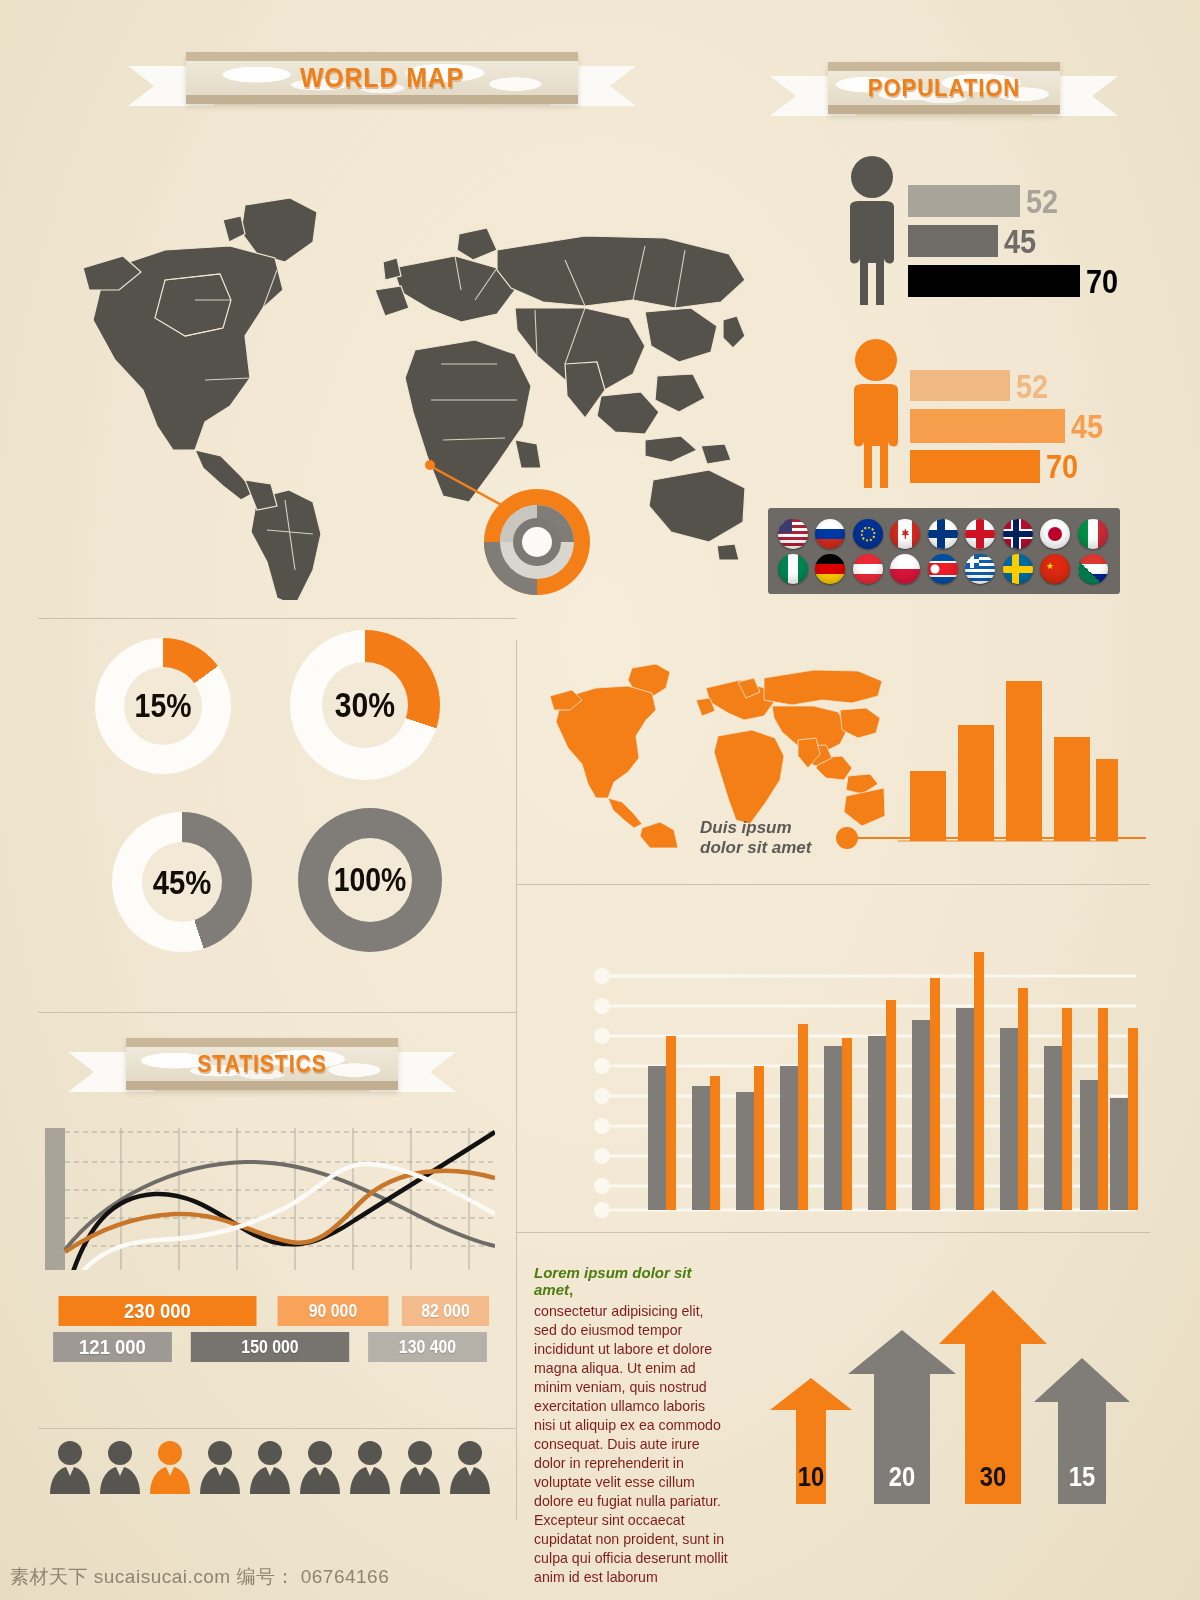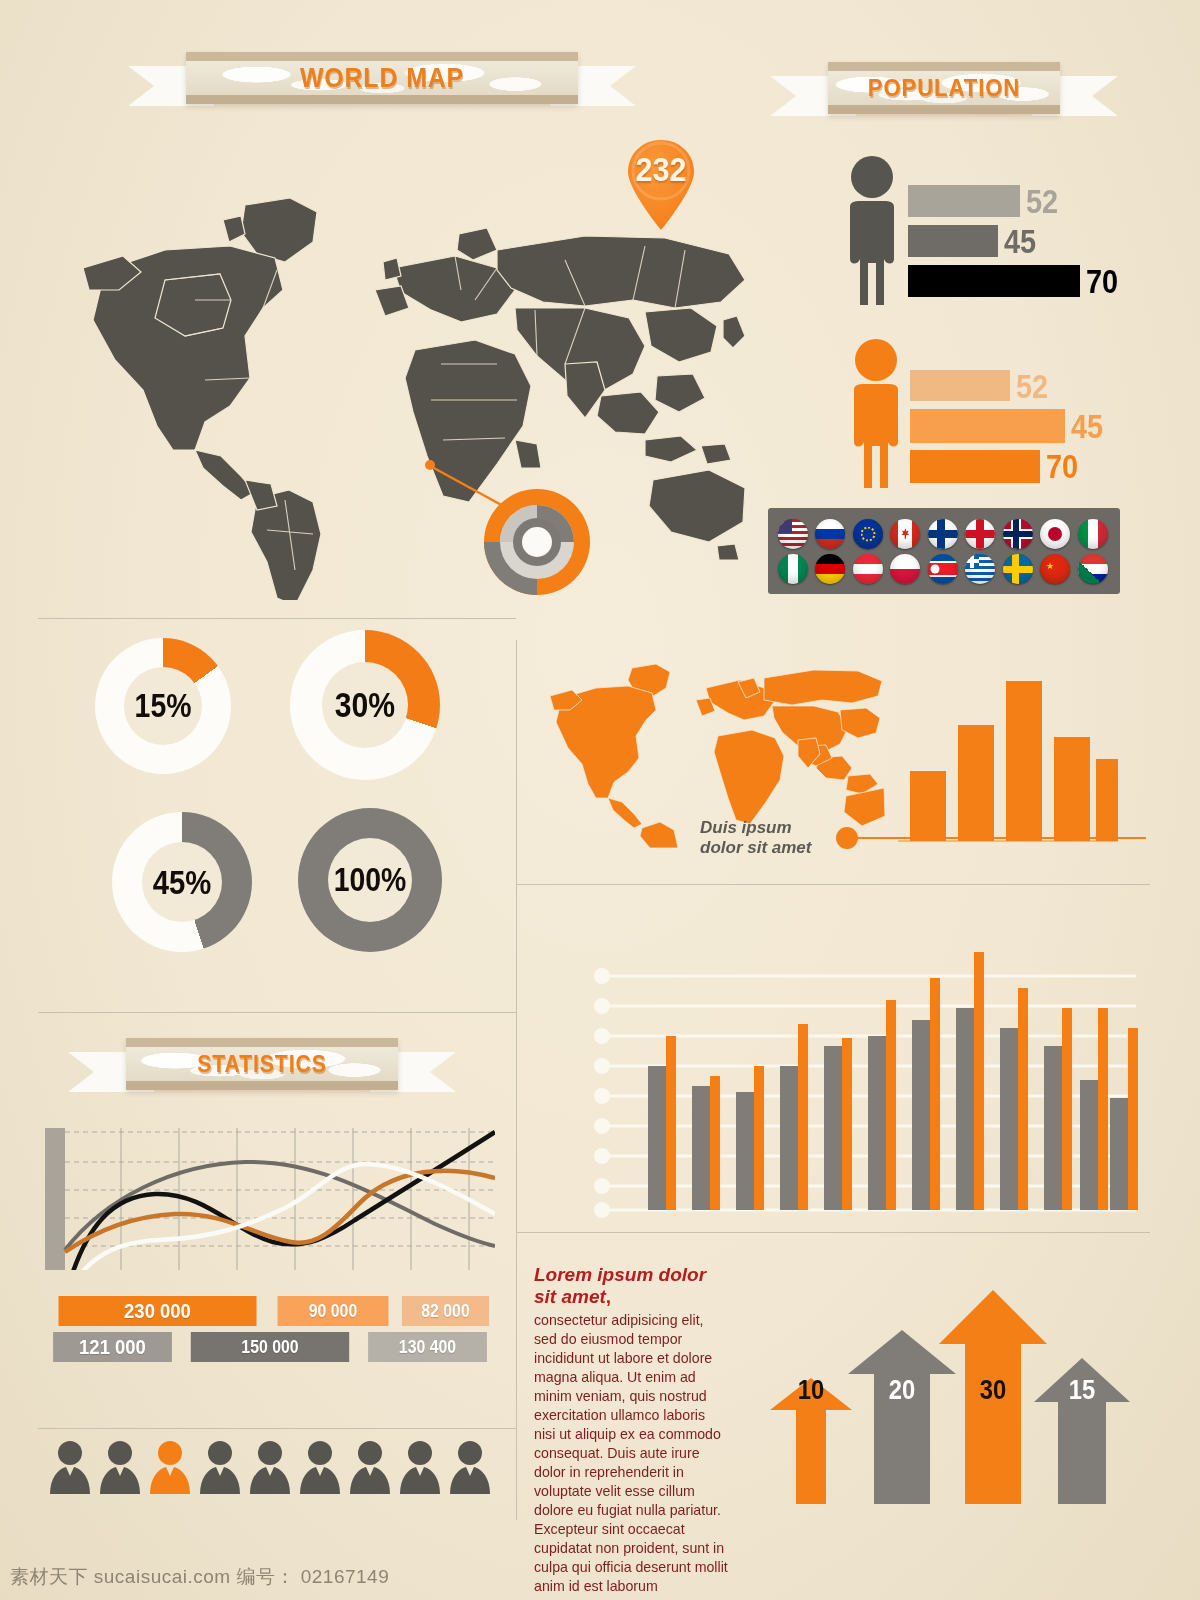--- a/index.html
+++ b/index.html
@@ -81,21 +81,21 @@
     font-family: "Liberation Sans", sans-serif;
   }
 
   
   .srow { position: absolute; display: flex; height: 30px; }
   .sseg { display:flex; align-items:center; justify-content:center;
           font-weight:900; font-size:21px; color:#fff; transform: scaleX(.88);
           text-shadow: 0 1px 1px rgba(0,0,0,.18); }
 
   
-  .lead { font-size: 19px; font-weight: 700; font-style: italic; color:#b91c1c; line-height:1.15; }
+  .lead { font-size: 15px; font-weight: 700; font-style: italic; color:#4d7c0f; line-height:1.15; }
   .body-text { font-size: 14.2px; color:#7f1d1d; line-height:1.34; }
 
   .footer { position:absolute; left:10px; bottom:10px; font-size:19px; color:#8d8572; letter-spacing:.5px; }
 </style>
 </head>
 <body>
 
 <div class="stage">
 
   <div class="ribbon" style="left:128px; top:52px; width:508px;">
@@ -159,33 +159,20 @@
       <path d="M120 130 L175 124 M150 150 L186 150 M178 178 L140 186"></path>
       <path d="M386 160 L416 172 M410 106 L416 140 M452 118 L430 150"></path>
       <path d="M396 214 L452 214 M386 250 L472 250 M398 290 L460 288"></path>
       <path d="M520 110 L540 156 M600 96 L588 150 M640 100 L630 158"></path>
       <path d="M490 160 L492 206 M540 158 L520 214"></path>
       <path d="M232 120 L218 158 M205 228 L160 230"></path>
       <path d="M240 350 L250 420 M222 380 L268 384"></path>
     </g>
   </svg>
 
-  <div class="abs" style="left:618px; top:138px; width:86px; height:94px;">
-    <svg width="86" height="94" viewBox="0 0 86 94">
-      <defs>
-        <radialGradient id="pinG" cx="42%" cy="34%" r="72%">
-          <stop offset="0%" stop-color="#fb9a3c"></stop>
-            <stop offset="100%" stop-color="#f47c16"></stop>
-        </radialGradient>
-      </defs>
-      <path d="M43 92 C43 92 10 52 10 34 C10 15 25 2 43 2 C61 2 76 15 76 34 C76 52 43 92 43 92 Z" fill="url(#pinG)"></path>
-      <circle cx="43" cy="33" r="28" fill="none" stroke="rgba(255,255,255,.16)" stroke-width="3"></circle>
-    </svg>
-    <div class="abs" style="left:0; right:0; top:12px; text-align:center; font-size:34px; font-weight:900; color:#fdf6e8; transform:scaleX(.9); text-shadow:0 2px 2px rgba(160,80,10,.45);">232</div>
-  </div>
 
   <svg class="abs" style="left:420px; top:455px;" width="180" height="80">
     <line x1="12" y1="12" x2="96" y2="58" stroke="#f57f17" stroke-width="2.4"></line>
     <circle cx="10" cy="10" r="5" fill="#f57f17"></circle>
   </svg>
 
   <svg class="abs" style="left:483px; top:488px;" width="108" height="108" viewBox="0 0 108 108">
     <circle cx="54" cy="54" r="53" fill="#f57f17"></circle>
     <path d="M54 54 L54 107 A53 53 0 0 1 1 54 Z" fill="#807d79"></path>
     <circle cx="54" cy="54" r="37" fill="#d9d6d0"></circle>
@@ -504,22 +491,22 @@
     </g>
 
     <g>
       <path d="M213 222 L213 62 L187 62 L241 8 L295 62 L269 62 L269 222 Z" fill="#f57f17"></path>
     </g>
 
     <g>
       <path d="M306 222 L306 120 L282 120 L330 76 L378 120 L354 120 L354 222 Z" fill="#807d79"></path>
     </g>
   </svg>
-  <div class="abs" style="left:752px; top:1214px; width:380px; height:222px;text-decoration:underline;">
+  <div class="abs" style="left:752px; top:1301px; width:380px; height:222px;text-decoration:underline;">
     <div class="abs" style="left:24px; top:160px; width:70px; text-align:center; font-size:28px; font-weight:900; color:#17110a; transform:scaleX(.85);">10</div>
     <div class="abs" style="left:115px; top:160px; width:70px; text-align:center; font-size:28px; font-weight:900; color:#ffffff; transform:scaleX(.85);">20</div>
     <div class="abs" style="left:206px; top:160px; width:70px; text-align:center; font-size:28px; font-weight:900; color:#17110a; transform:scaleX(.85);">30</div>
     <div class="abs" style="left:295px; top:160px; width:70px; text-align:center; font-size:28px; font-weight:900; color:#ffffff; transform:scaleX(.85);">15</div>
   </div>
 
-  <div class="footer">素材天下 sucaisucai.com  编号： 02167149</div>
+  <div class="footer">素材天下 sucaisucai.com  编号： 06764166</div>
 
 </div>
 
 </body></html>

